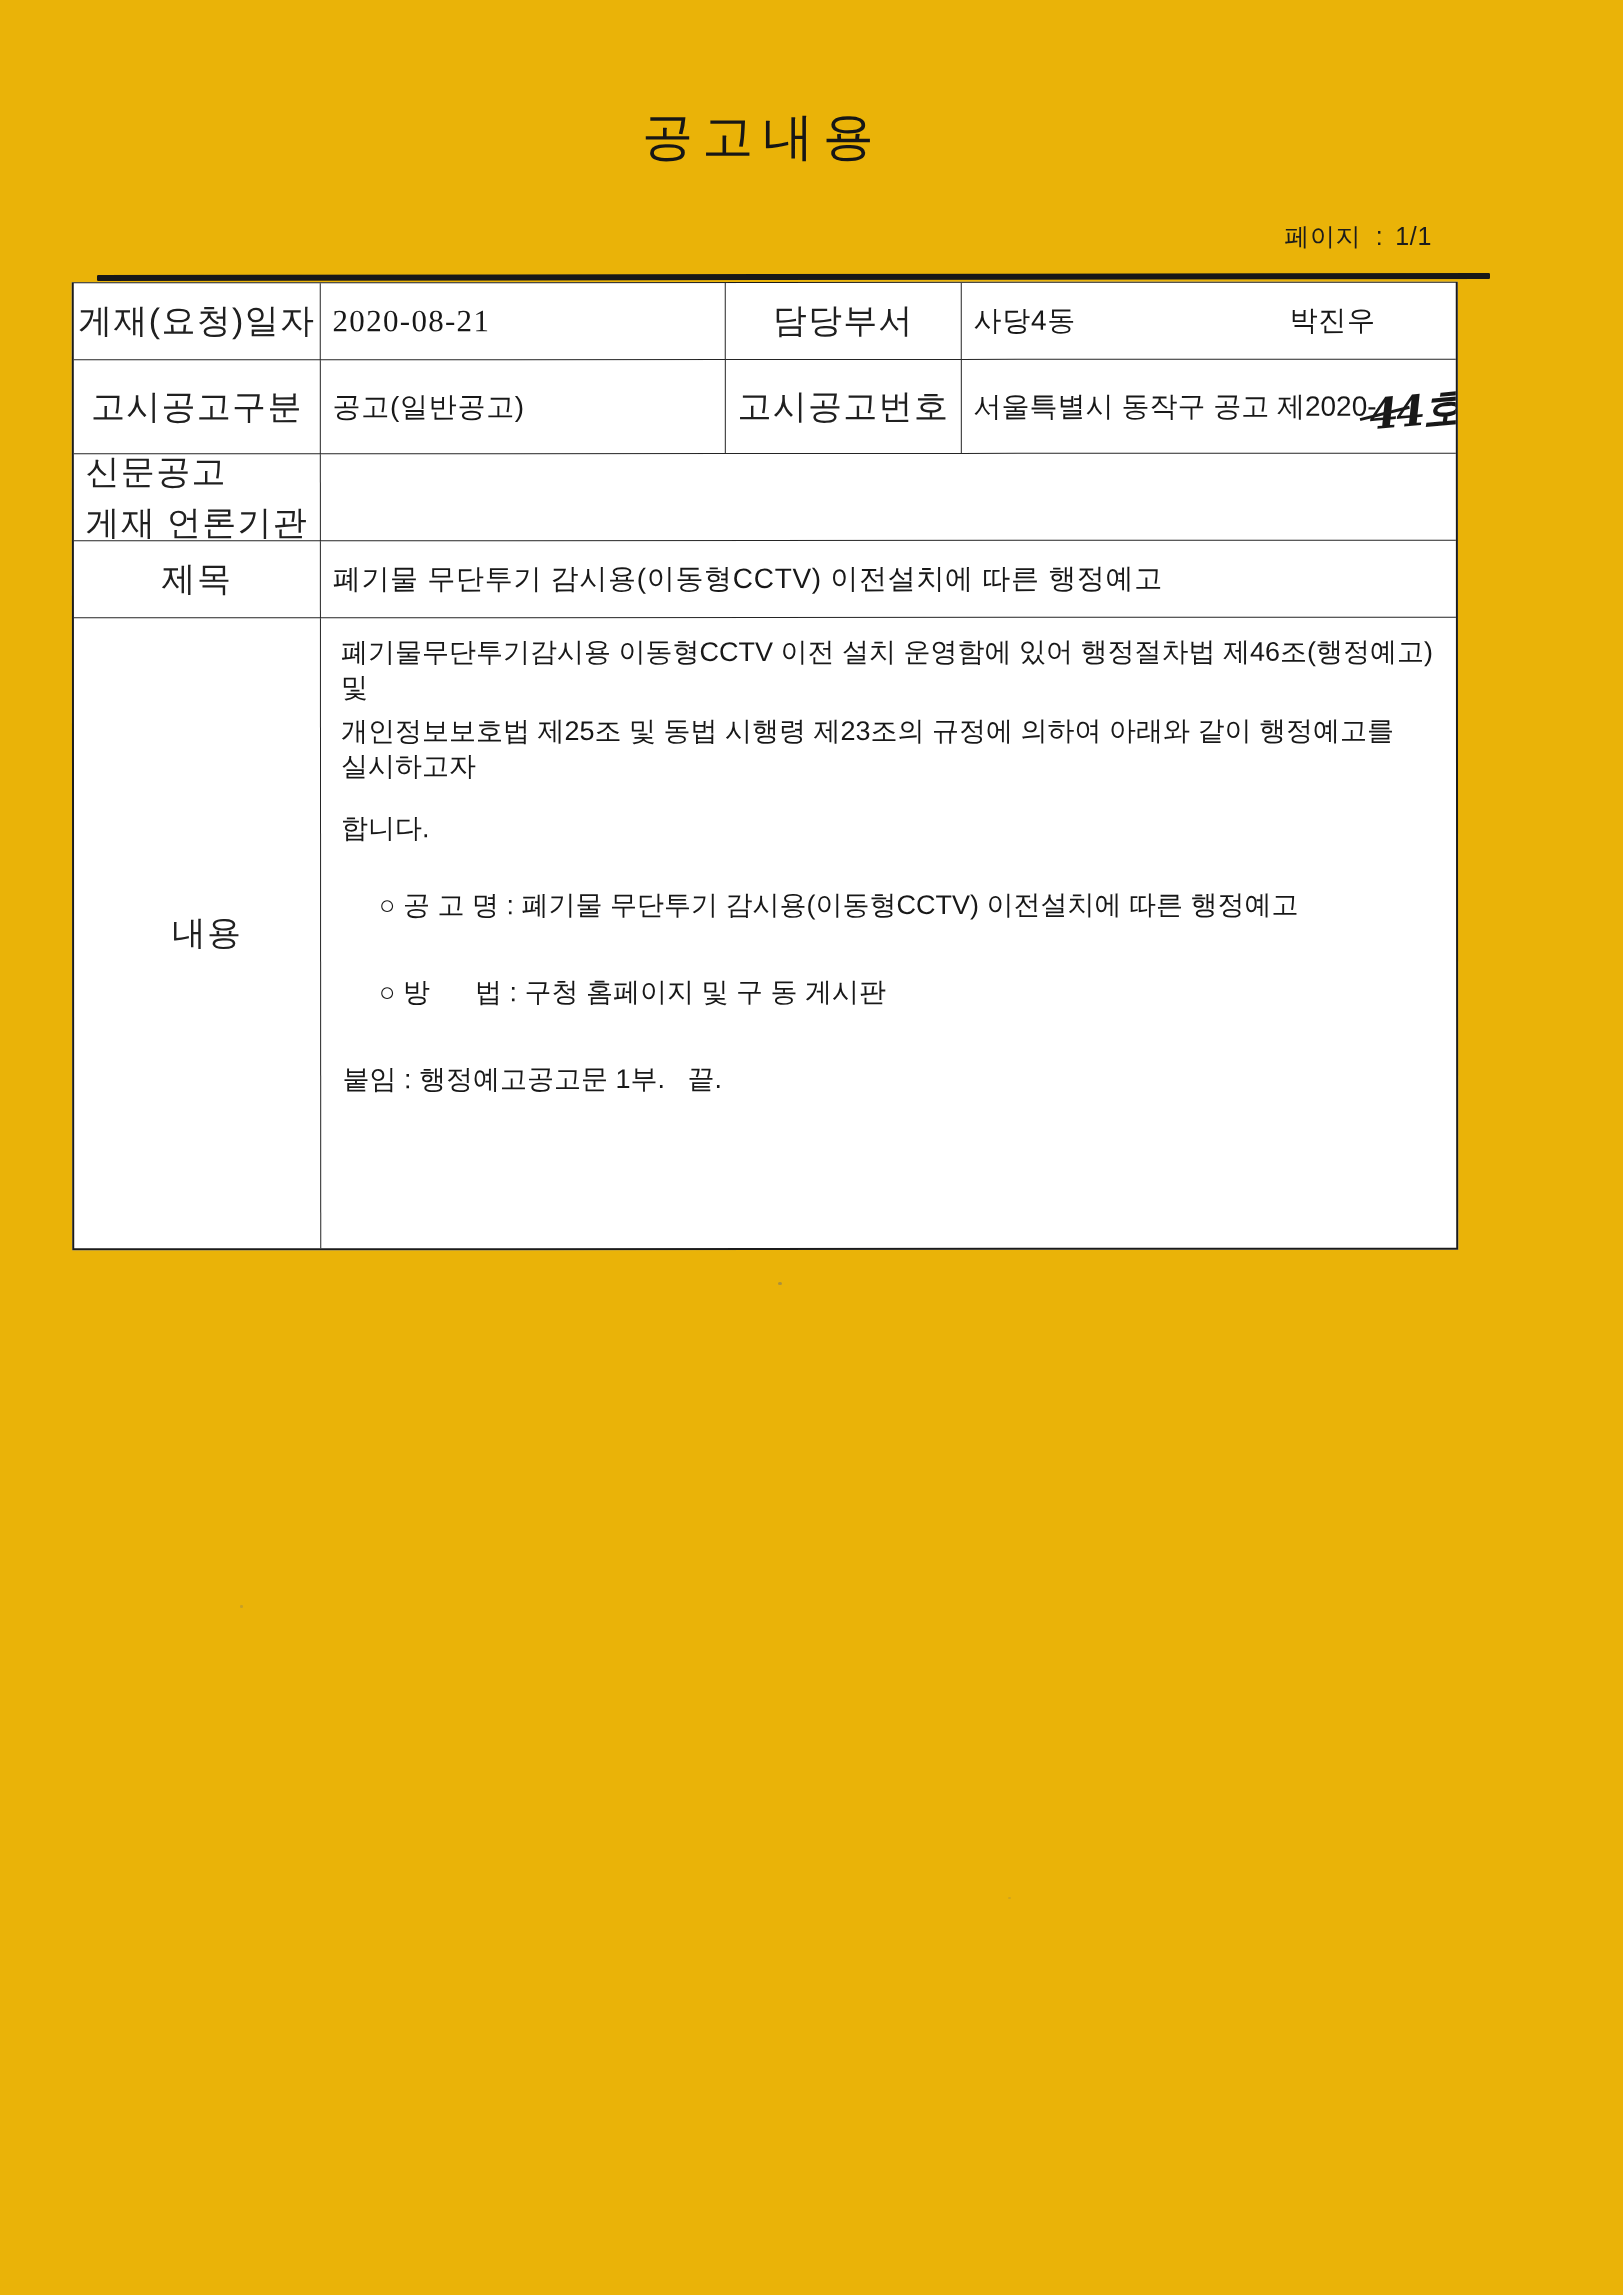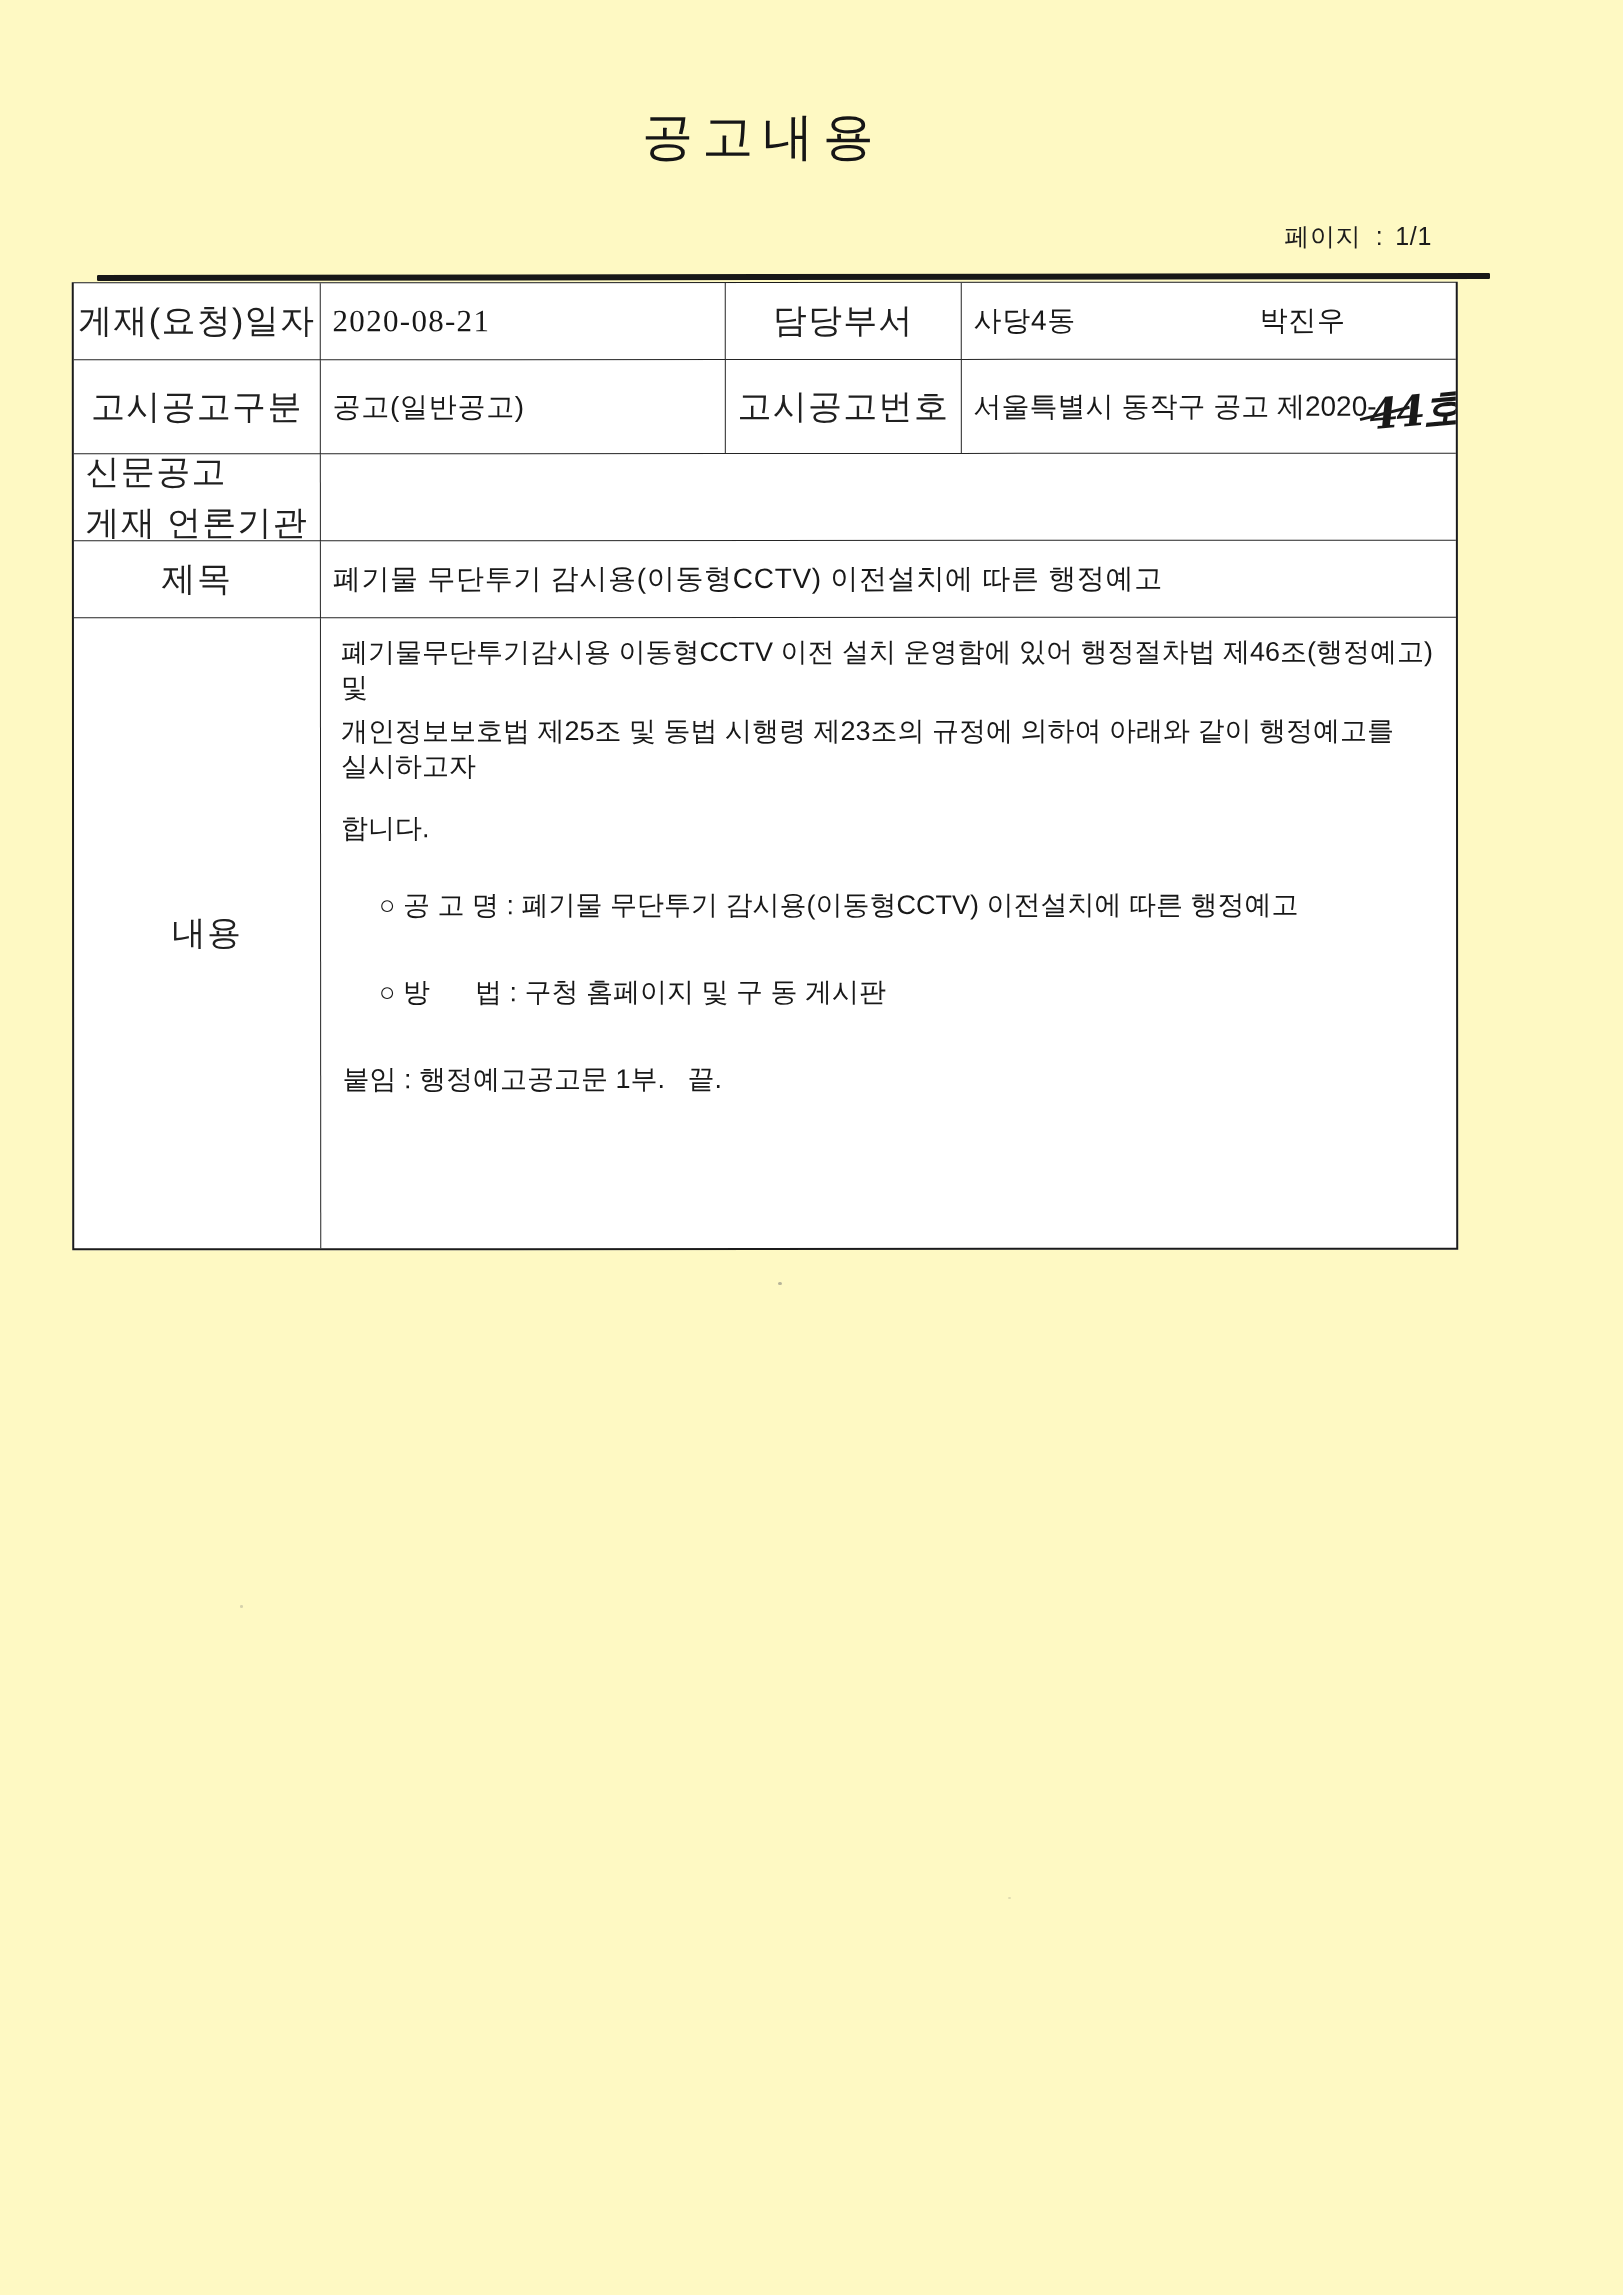--- a/index.html
+++ b/index.html
@@ -10,21 +10,21 @@
     background: #ffffff;
     font-family: "Liberation Sans", sans-serif;
     color: #1c1c1c;
     position: relative;
     overflow: hidden;
   }
 
   .sheet {
     position: absolute;
     inset: 0;
-    background: #fef9c3;
+    background: #eab308;
   }
 
   .doc-title {
     position: absolute;
     left: 72px;
     top: 103px;
     width: 1381px;
     text-align: center;
     font-size: 51px;
     letter-spacing: 9.2px;
@@ -88,21 +88,21 @@
 
   .val {
     padding-left: 11.8px;
     font-size: 28px;
     letter-spacing: 0.7px;
     color: #181818;
   }
 
   .val-split {
     justify-content: space-between;
-    padding-right: 110px;
+    padding-right: 80px;
   }
 
   .date-val { font-size: 31px; letter-spacing: 1.3px; font-family: Liberation Serif, serif; }
 
   .gov-no { font-size: 28px; letter-spacing: 0px; white-space: nowrap; }
 
   .handwritten {
     display: inline-block;
     font-family: "DejaVu Serif", serif;
     font-style: italic;

